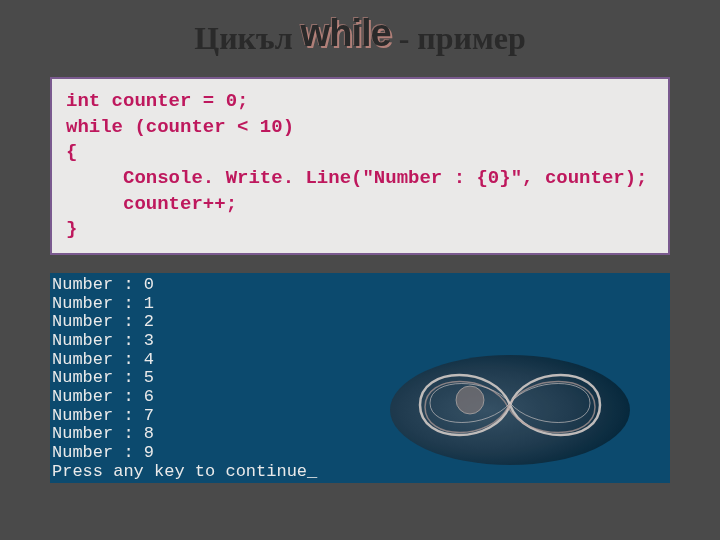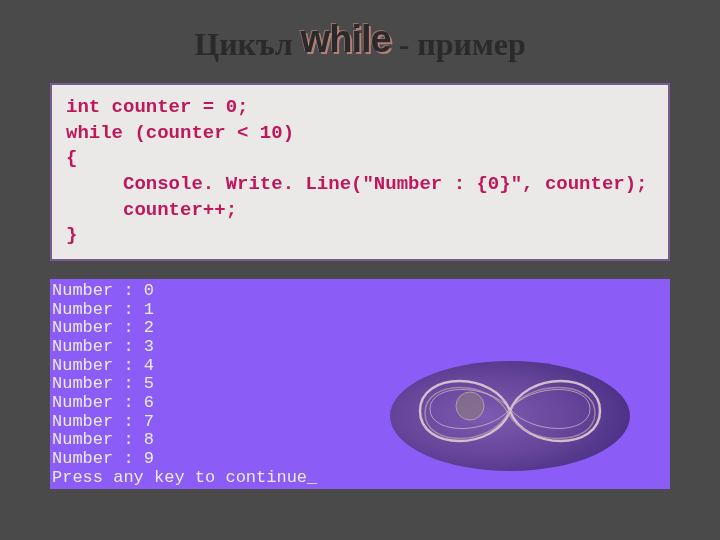--- a/index.html
+++ b/index.html
@@ -7,21 +7,21 @@
       width: 720px;
       height: 540px;
       background: #4a4a4a;
       font-family: Arial, sans-serif;
       overflow: hidden;
     }
     .slide {
       width: 720px;
       height: 540px;
       position: relative;
-      padding: 18px 50px 30px 50px;
+      padding: 12px 50px 30px 50px;
     }
     .title {
       text-align: center;
       margin-bottom: 20px;
       white-space: nowrap;
     }
     .title-part1 {
       font-family: Georgia, serif;
       font-weight: bold;
       font-size: 32px;
@@ -50,21 +50,21 @@
     }
     .code-box pre {
       font-family: 'Courier New', monospace;
       font-size: 19px;
       font-weight: bold;
       color: #be185d;
       line-height: 1.35;
       white-space: pre;
     }
     .console-box {
-      background: #8b5cf6;
+      background: #0c4a6e;
       position: relative;
       height: 210px;
       overflow: hidden;
     }
     .console-box pre {
       font-family: 'Courier New', monospace;
       font-size: 17px;
       color: #eaeaea;
       line-height: 1.1;
       padding: 3px 0 0 2px;

